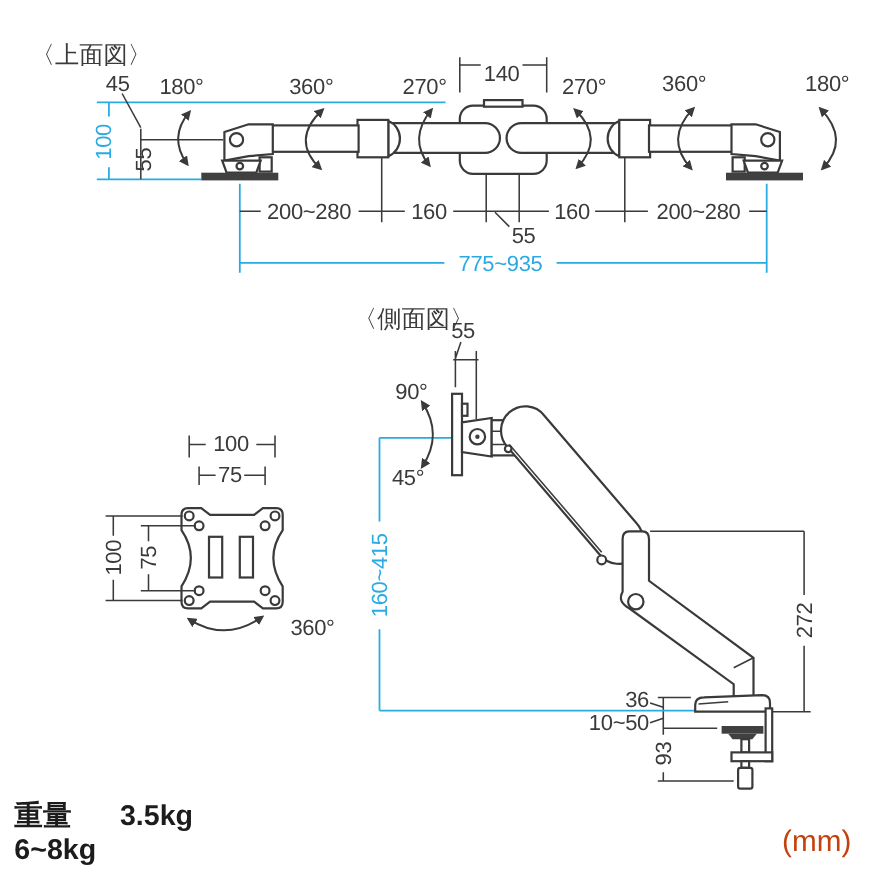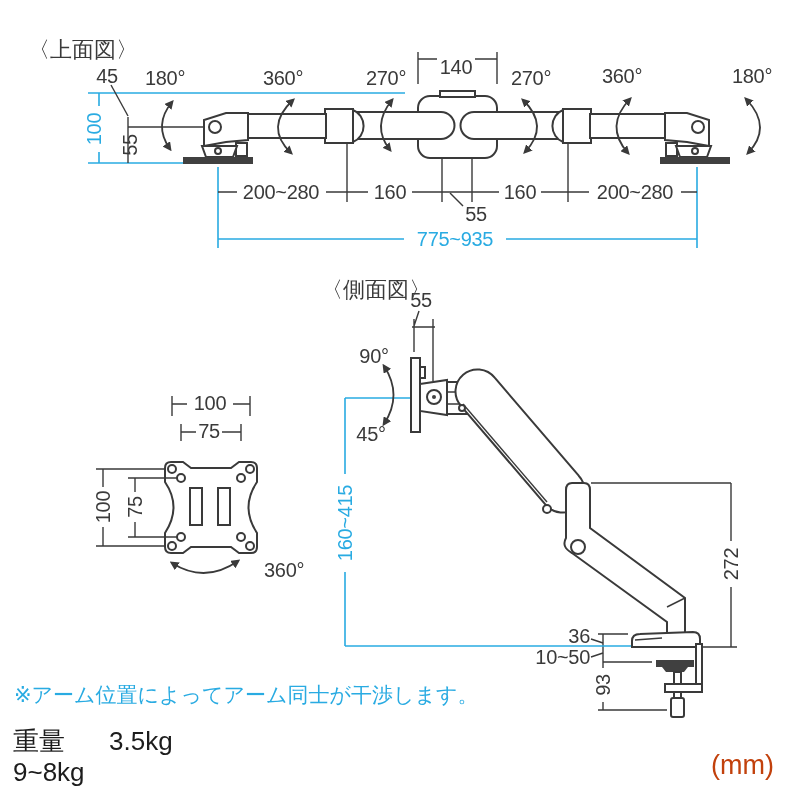--- a/index.html
+++ b/index.html
@@ -1,20 +1,20 @@
 <!DOCTYPE html>
 <html><head>
 <meta charset="utf-8">
 <style>
   html,body{margin:0;padding:0;background:#fff;}
   .stage{position:relative;width:800px;height:800px;background:#fff;overflow:hidden;
          font-family:"Liberation Sans","DejaVu Sans",sans-serif;color:#3a3a3a;}
   .jt{position:absolute;font-size:22px;color:#3a3a3a;letter-spacing:0px;white-space:nowrap;}
   .note{position:absolute;left:14px;top:681px;font-size:21px;color:#29abe2;white-space:nowrap;}
-  .specs{position:absolute;left:13px;top:726px;font-size:26px;font-weight:normal;color:#1c1c1c;}
+  .specs{position:absolute;left:13px;top:726px;font-size:26px;font-weight:bold;color:#1c1c1c;}
   .spec-row{display:flex;line-height:31px;}
   .spec-label{width:96px;}
   .units{position:absolute;left:711px;top:750px;font-size:27px;color:#c2410c;}
   svg{position:absolute;left:0;top:0;}
   svg text{font-family:"Liberation Sans","DejaVu Sans",sans-serif;font-size:20px;fill:#3a3a3a;letter-spacing:-0.3px;}
   svg text.cy{fill:#29abe2;}
   .ln{stroke:#3a3a3a;stroke-width:1.4;fill:none;}
   .cyl{stroke:#29abe2;stroke-width:1.6;fill:none;}
   .dr{stroke:#3a3a3a;stroke-width:2;fill:#fff;}
   .dk{fill:#404040;stroke:none;}
@@ -172,25 +172,24 @@
     <text x="209" y="438" text-anchor="middle">75</text>
     <text transform="translate(110,507) rotate(-90)" text-anchor="middle">100</text>
     <text transform="translate(142,507) rotate(-90)" text-anchor="middle">75</text>
     <text x="264" y="577" text-anchor="start">360°</text>
   </g>
 </svg>
 
 <div class="jt" style="left:28px;top:35px;">〈上面図〉</div>
 <div class="jt" style="left:321px;top:275px;">〈側面図〉</div>
 
-<div class="note">※アーム位置によってアーム同士が干渉します。</div>
 <div class="specs">
   <div class="spec-row">
     <span class="spec-label">重量</span>
     <span>3.5kg</span>
   </div>
   <div class="spec-row">
-    <span>9~8kg</span>
+    <span>6~8kg</span>
   </div>
 </div>
 <div class="units">(mm)</div>
 
 </div>
 
 </body></html>

